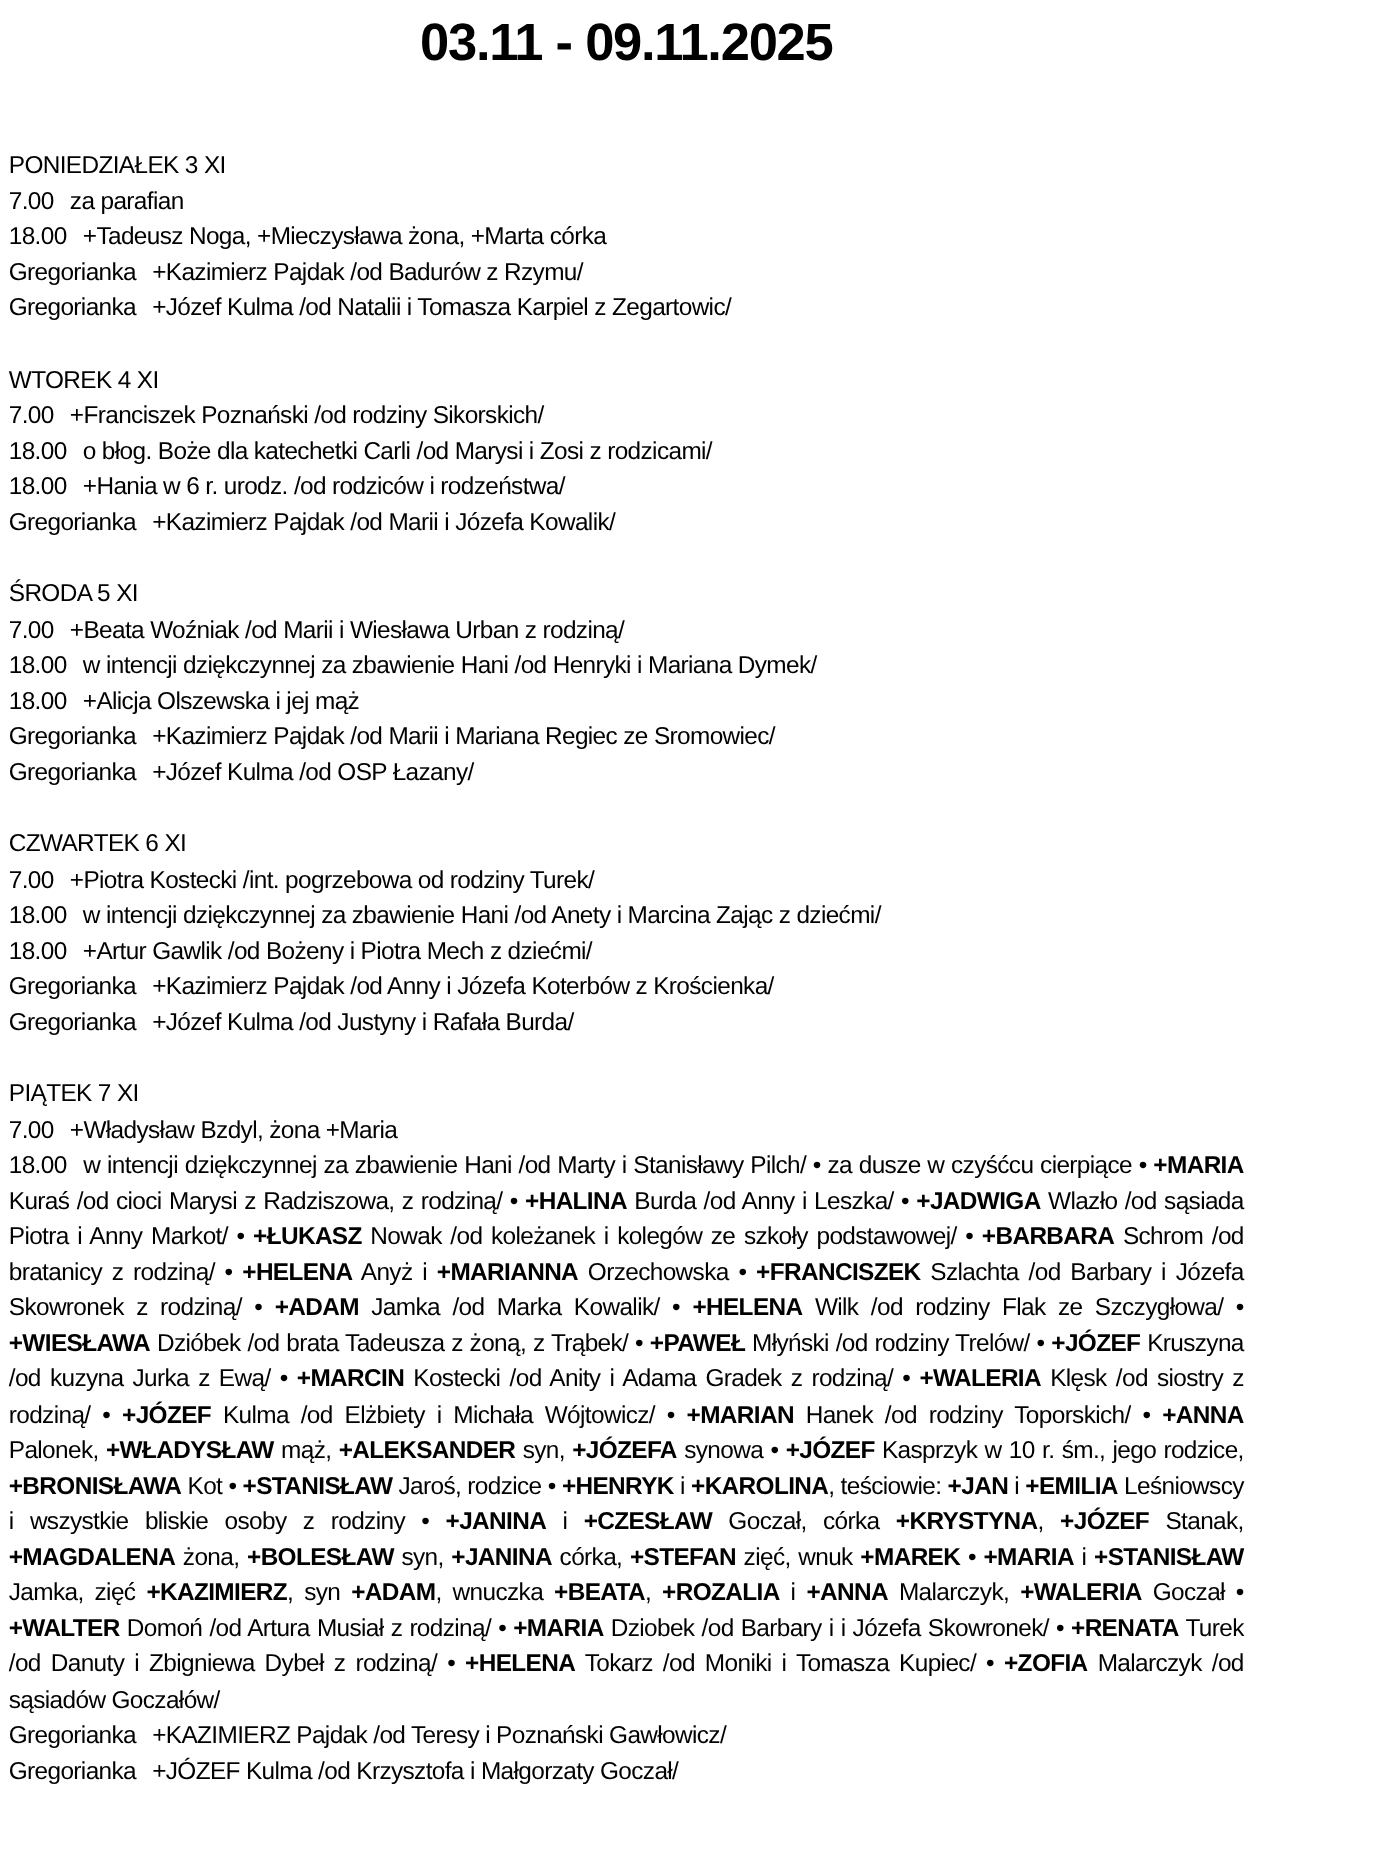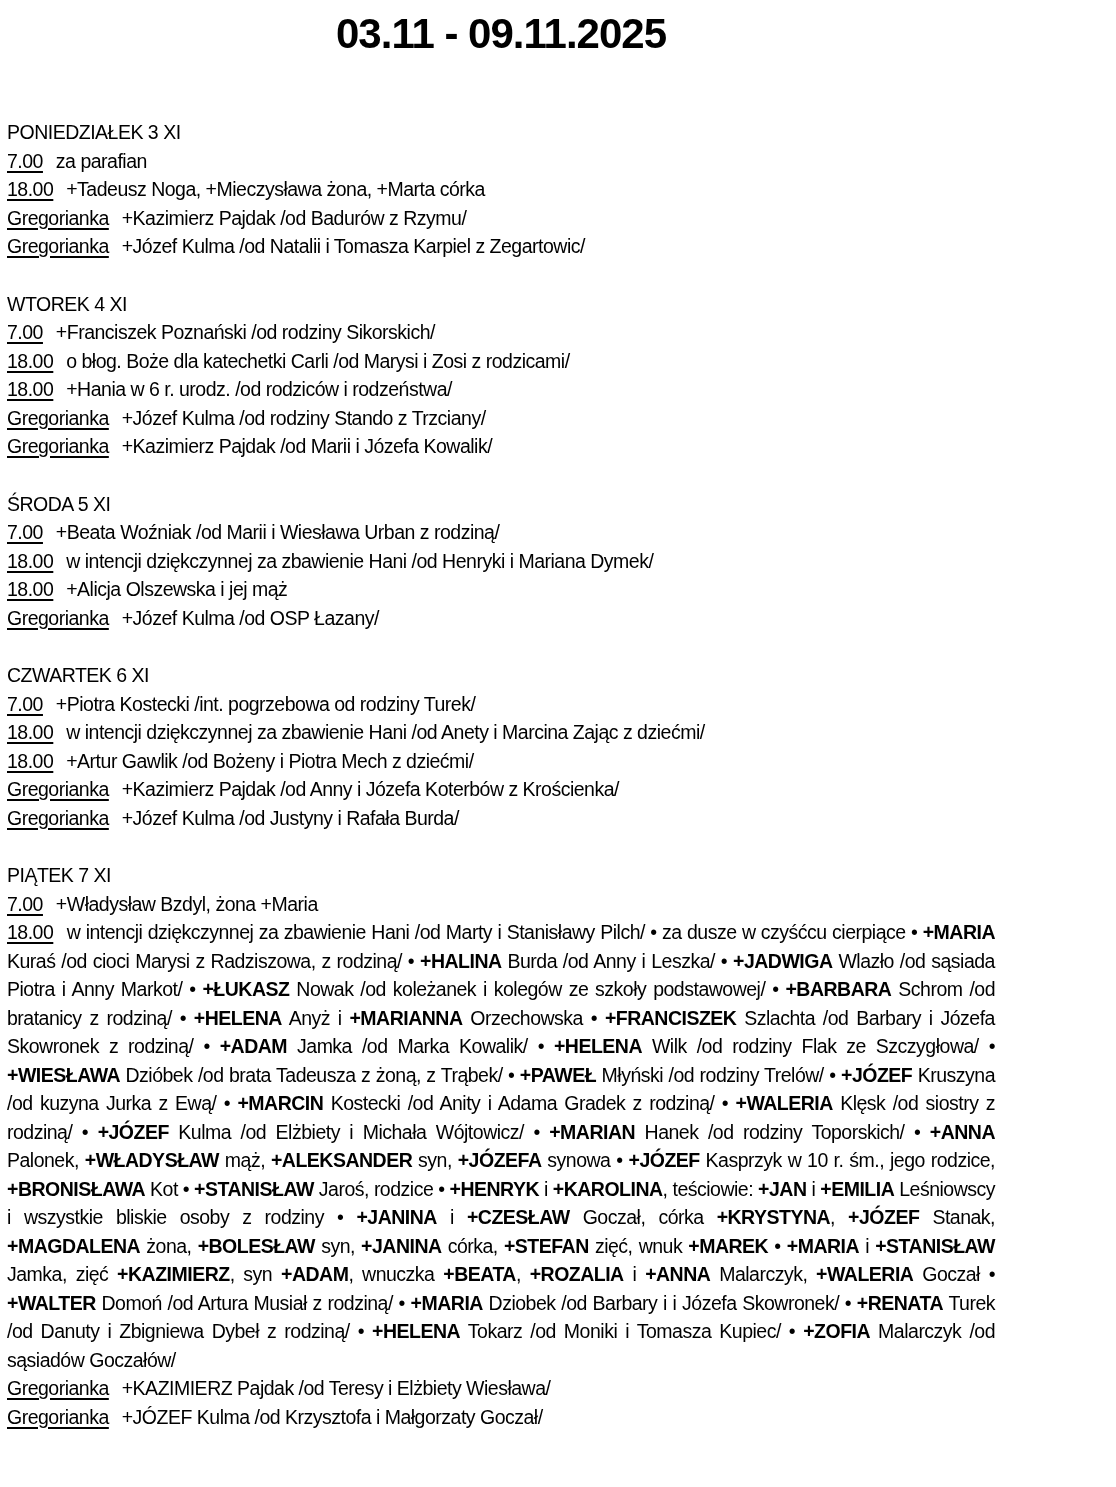--- a/index.html
+++ b/index.html
@@ -34,21 +34,20 @@
     letter-spacing: -0.5px;
     line-height: 28.5px;
   }
   .entry {
     font-size: 19.5px;
     letter-spacing: -0.5px;
     line-height: 28.5px;
     text-align: justify;
   }
   .entry .label {
-    text-decoration: underline;
     text-decoration-thickness: 1.5px;
     text-underline-offset: 3px;
     margin-right: 8px;
     white-space: nowrap;
   }
   .seg-b { font-weight: 700; }
   .seg-i { }
 </style>
 </head>
 <body>
@@ -61,39 +60,39 @@
         <p class="entry"><span class="label">7.00</span><span> za parafian</span></p>
         <p class="entry"><span class="label">18.00</span><span> +Tadeusz Noga, +Mieczysława żona, +Marta córka</span></p>
         <p class="entry"><span class="label">Gregorianka</span><span> +Kazimierz Pajdak </span><span class="seg-i">/od Badurów z Rzymu/</span></p>
         <p class="entry"><span class="label">Gregorianka</span><span> +Józef Kulma </span><span class="seg-i">/od Natalii i Tomasza Karpiel z Zegartowic/</span></p>
       </section>
       <section class="day">
         <h2 class="day-header">WTOREK 4 XI</h2>
         <p class="entry"><span class="label">7.00</span><span> +Franciszek Poznański </span><span class="seg-i">/od rodziny Sikorskich/</span></p>
         <p class="entry"><span class="label">18.00</span><span> o błog. Boże dla katechetki Carli </span><span class="seg-i">/od Marysi i Zosi z rodzicami/</span></p>
         <p class="entry"><span class="label">18.00</span><span> +Hania w 6 r. urodz. </span><span class="seg-i">/od rodziców i rodzeństwa/</span></p>
-        <p class="entry"><span class="label">Gregorianka</span><span> +Józef Kulma </span><span class="seg-i">/od rodziny Stando z Trzciany/</span></p>
         <p class="entry"><span class="label">Gregorianka</span><span> +Kazimierz Pajdak </span><span class="seg-i">/od Marii i Józefa Kowalik/</span></p>
       </section>
       <section class="day">
         <h2 class="day-header">ŚRODA 5 XI</h2>
         <p class="entry"><span class="label">7.00</span><span> +Beata Woźniak </span><span class="seg-i">/od Marii i Wiesława Urban z rodziną/</span></p>
         <p class="entry"><span class="label">18.00</span><span> w intencji dziękczynnej za zbawienie Hani </span><span class="seg-i">/od Henryki i Mariana Dymek/</span></p>
         <p class="entry"><span class="label">18.00</span><span> +Alicja Olszewska i jej mąż</span></p>
+        <p class="entry"><span class="label">Gregorianka</span><span> +Kazimierz Pajdak </span><span class="seg-i">/od Marii i Mariana Regiec ze Sromowiec/</span></p>
         <p class="entry"><span class="label">Gregorianka</span><span> +Józef Kulma </span><span class="seg-i">/od OSP Łazany/</span></p>
       </section>
       <section class="day">
         <h2 class="day-header">CZWARTEK 6 XI</h2>
         <p class="entry"><span class="label">7.00</span><span> +Piotra Kostecki </span><span class="seg-i">/int. pogrzebowa od rodziny Turek/</span></p>
         <p class="entry"><span class="label">18.00</span><span>  w intencji dziękczynnej za zbawienie Hani </span><span class="seg-i">/od Anety i Marcina Zając z dziećmi/</span></p>
         <p class="entry"><span class="label">18.00</span><span> +Artur Gawlik </span><span class="seg-i">/od Bożeny i Piotra Mech z dziećmi/</span></p>
         <p class="entry"><span class="label">Gregorianka</span><span> +Kazimierz Pajdak </span><span class="seg-i">/od Anny i Józefa Koterbów z Krościenka/</span></p>
         <p class="entry"><span class="label">Gregorianka</span><span> +Józef Kulma </span><span class="seg-i">/od Justyny i Rafała Burda/</span></p>
       </section>
       <section class="day">
         <h2 class="day-header">PIĄTEK 7 XI</h2>
         <p class="entry"><span class="label">7.00</span><span> +Władysław Bzdyl, żona +Maria</span></p>
         <p class="entry"><span class="label">18.00</span><span>  w intencji dziękczynnej za zbawienie Hani </span><span class="seg-i">/od Marty i Stanisławy Pilch/</span><span> •  za dusze w czyśćcu cierpiące • </span><span class="seg-b">+MARIA</span><span> Kuraś </span><span class="seg-i">/od cioci Marysi z Radziszowa, z rodziną/</span><span> • </span><span class="seg-b">+HALINA</span><span> Burda </span><span class="seg-i">/od Anny i Leszka/</span><span> • </span><span class="seg-b">+JADWIGA</span><span> Wlazło </span><span class="seg-i">/od sąsiada Piotra i Anny Markot/</span><span> • </span><span class="seg-b">+ŁUKASZ</span><span> Nowak </span><span class="seg-i">/od koleżanek i kolegów ze szkoły podstawowej/</span><span> • </span><span class="seg-b">+BARBARA</span><span> Schrom </span><span class="seg-i">/od bratanicy z rodziną/</span><span> • </span><span class="seg-b">+HELENA</span><span> Anyż i </span><span class="seg-b">+MARIANNA</span><span> Orzechowska • </span><span class="seg-b">+FRANCISZEK</span><span> Szlachta </span><span class="seg-i">/od Barbary i Józefa Skowronek z rodziną/</span><span> • </span><span class="seg-b">+ADAM</span><span> Jamka </span><span class="seg-i">/od Marka Kowalik/</span><span> • </span><span class="seg-b">+HELENA</span><span> Wilk </span><span class="seg-i">/od rodziny Flak ze Szczygłowa/</span><span> • </span><span class="seg-b">+WIESŁAWA</span><span> Dzióbek </span><span class="seg-i">/od brata Tadeusza z żoną, z Trąbek/</span><span> • </span><span class="seg-b">+PAWEŁ</span><span> Młyński </span><span class="seg-i">/od rodziny Trelów/</span><span> • </span><span class="seg-b">+JÓZEF</span><span> Kruszyna </span><span class="seg-i">/od kuzyna Jurka z Ewą/</span><span> • </span><span class="seg-b">+MARCIN</span><span> Kostecki </span><span class="seg-i">/od Anity i Adama Gradek z rodziną/</span><span> • </span><span class="seg-b">+WALERIA</span><span> Klęsk </span><span class="seg-i">/od siostry z rodziną/</span><span> • </span><span class="seg-b">+JÓZEF</span><span> Kulma </span><span class="seg-i">/od Elżbiety i Michała Wójtowicz/</span><span> • </span><span class="seg-b">+MARIAN</span><span> Hanek </span><span class="seg-i">/od rodziny Toporskich/</span><span> • </span><span class="seg-b">+ANNA</span><span> Palonek, </span><span class="seg-b">+WŁADYSŁAW</span><span> mąż, </span><span class="seg-b">+ALEKSANDER</span><span> syn, </span><span class="seg-b">+JÓZEFA</span><span> synowa • </span><span class="seg-b">+JÓZEF</span><span> Kasprzyk w 10 r. śm., jego rodzice, </span><span class="seg-b">+BRONISŁAWA</span><span> Kot • </span><span class="seg-b">+STANISŁAW</span><span> Jaroś, rodzice • </span><span class="seg-b">+HENRYK</span><span> i </span><span class="seg-b">+KAROLINA</span><span>, teściowie: </span><span class="seg-b">+JAN</span><span> i </span><span class="seg-b">+EMILIA</span><span> Leśniowscy i wszystkie bliskie osoby z rodziny • </span><span class="seg-b">+JANINA</span><span> i </span><span class="seg-b">+CZESŁAW</span><span> Goczał, córka </span><span class="seg-b">+KRYSTYNA</span><span>, </span><span class="seg-b">+JÓZEF</span><span> Stanak, </span><span class="seg-b">+MAGDALENA</span><span> żona, </span><span class="seg-b">+BOLESŁAW</span><span> syn, </span><span class="seg-b">+JANINA</span><span> córka, </span><span class="seg-b">+STEFAN</span><span> zięć, wnuk </span><span class="seg-b">+MAREK</span><span> • </span><span class="seg-b">+MARIA</span><span> i </span><span class="seg-b">+STANISŁAW</span><span> Jamka, zięć </span><span class="seg-b">+KAZIMIERZ</span><span>, syn </span><span class="seg-b">+ADAM</span><span>, wnuczka </span><span class="seg-b">+BEATA</span><span>, </span><span class="seg-b">+ROZALIA</span><span> i </span><span class="seg-b">+ANNA</span><span> Malarczyk, </span><span class="seg-b">+WALERIA</span><span> Goczał • </span><span class="seg-b">+WALTER</span><span> Domoń </span><span class="seg-i">/od Artura Musiał z rodziną/</span><span> • </span><span class="seg-b">+MARIA</span><span> Dziobek </span><span class="seg-i">/od Barbary i i Józefa Skowronek/</span><span> • </span><span class="seg-b">+RENATA</span><span> Turek </span><span class="seg-i">/od Danuty i Zbigniewa Dybeł z rodziną/</span><span> • </span><span class="seg-b">+HELENA</span><span> Tokarz </span><span class="seg-i">/od Moniki i Tomasza Kupiec/</span><span> • </span><span class="seg-b">+ZOFIA</span><span> Malarczyk </span><span class="seg-i">/od sąsiadów Goczałów/</span></p>
-        <p class="entry"><span class="label">Gregorianka</span><span> +KAZIMIERZ Pajdak </span><span class="seg-i">/od Teresy i Elżbiety Wiesława/</span></p>
+        <p class="entry"><span class="label">Gregorianka</span><span> +KAZIMIERZ Pajdak </span><span class="seg-i">/od Teresy i Poznański Gawłowicz/</span></p>
         <p class="entry"><span class="label">Gregorianka</span><span> +JÓZEF Kulma </span><span class="seg-i">/od Krzysztofa i Małgorzaty Goczał/</span></p>
       </section>
     </main>
 </div>
 
 </body></html>

